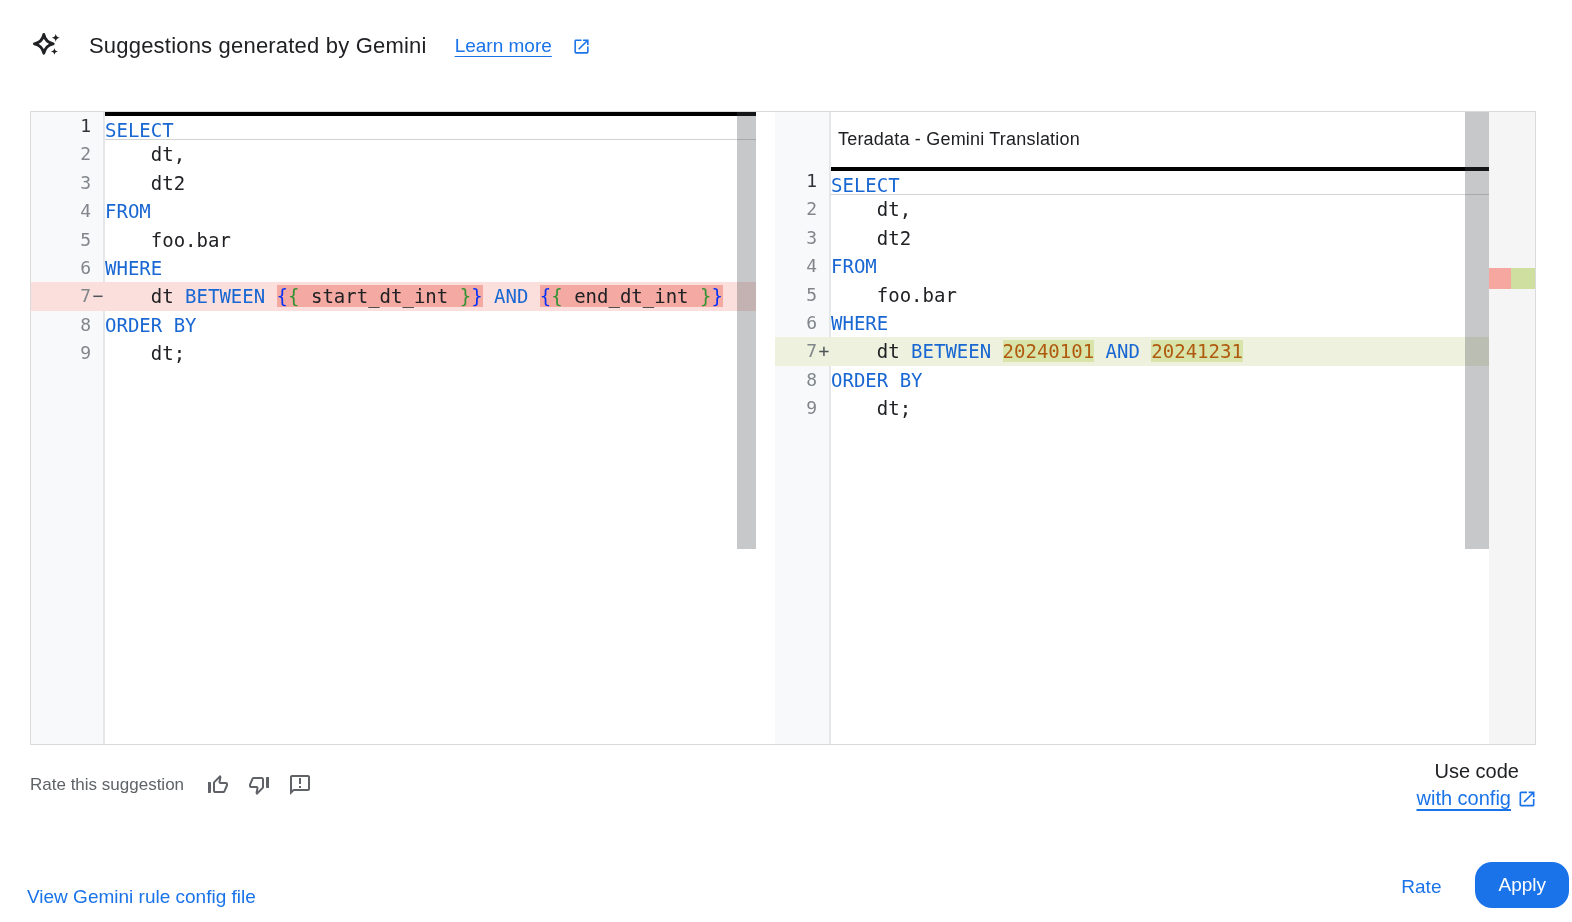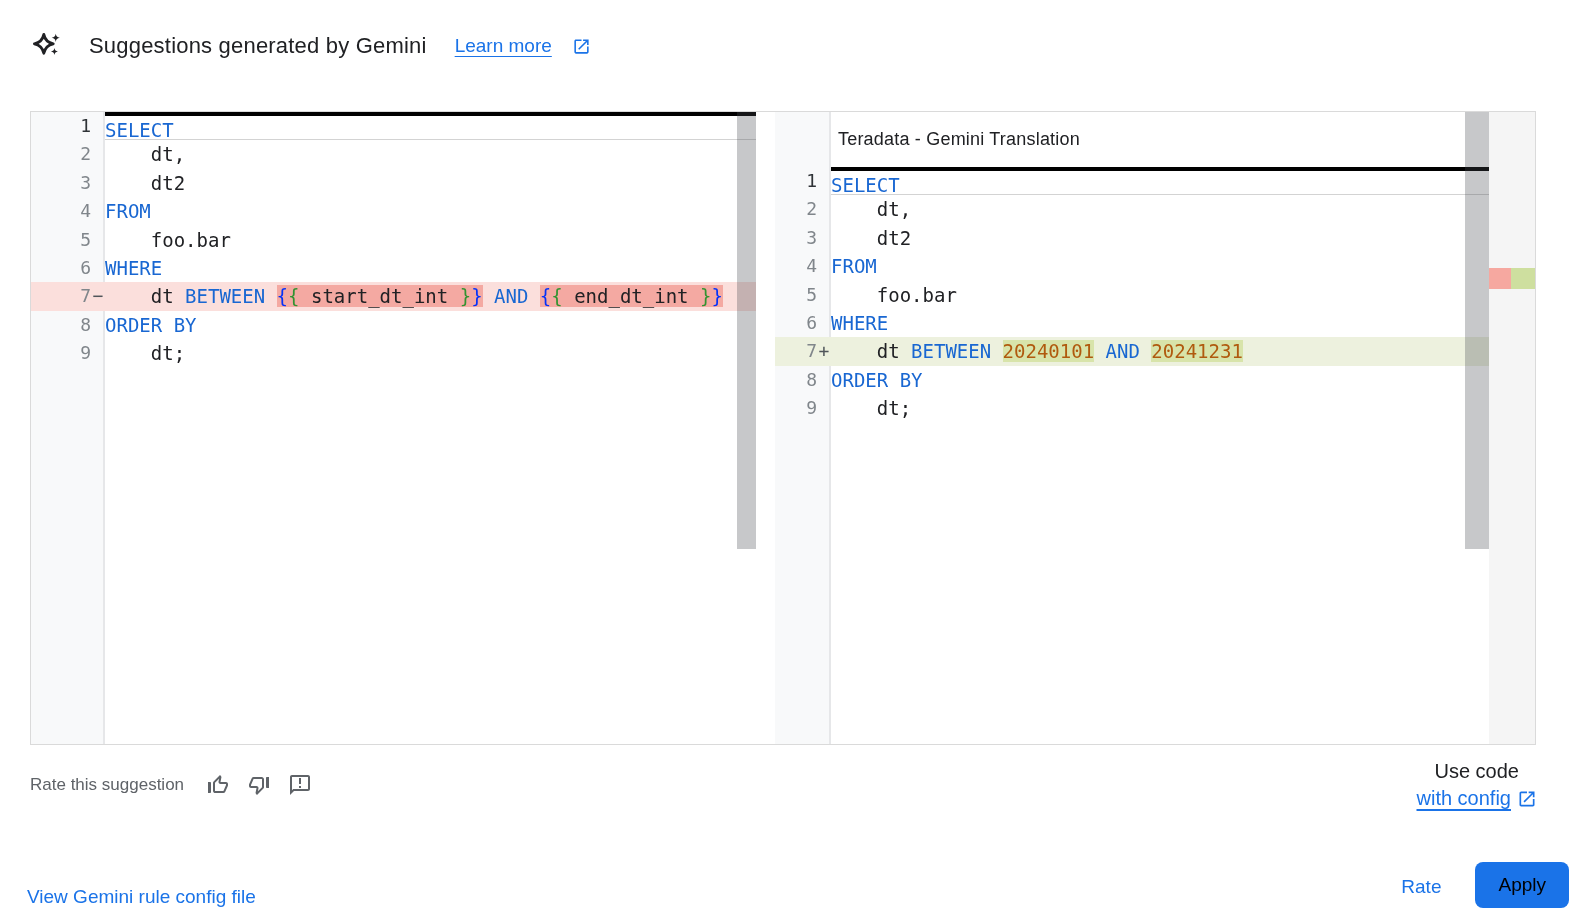--- a/index.html
+++ b/index.html
@@ -79,21 +79,21 @@
   .caution-link .lbl { text-decoration:underline; text-underline-offset:4px; }
 
   
   .actions-row { position:absolute; left:27px; right:3px; top:858px; height:50px;
     display:flex; align-items:flex-end; }
   .config-link { color:var(--accent_blue,#1a73e8); font-size:19px; font-weight:500; cursor:pointer; }
   .spacer { flex:1; }
   .skip-btn { border:none; background:none; color:var(--accent_blue,#1a73e8);
     font-size:19px; font-weight:500; padding:10px 12px; margin-right:22px; cursor:pointer;
     font-family:"Liberation Sans",sans-serif; }
-  .apply-btn { background:var(--accent_blue,#1a73e8); color:#000000; border:none; border-radius:8px;
+  .apply-btn { background:var(--accent_blue,#1a73e8); color:#ffffff; border:none; border-radius:17px;
     font-size:19px; font-weight:500; padding:0 23px; height:46px; cursor:pointer;
     font-family:"Liberation Sans",sans-serif; }
 
   svg { display:block; }
 </style>
 </head>
 <body>
 
 <div class="app-header">
   <span class="sparkle">

